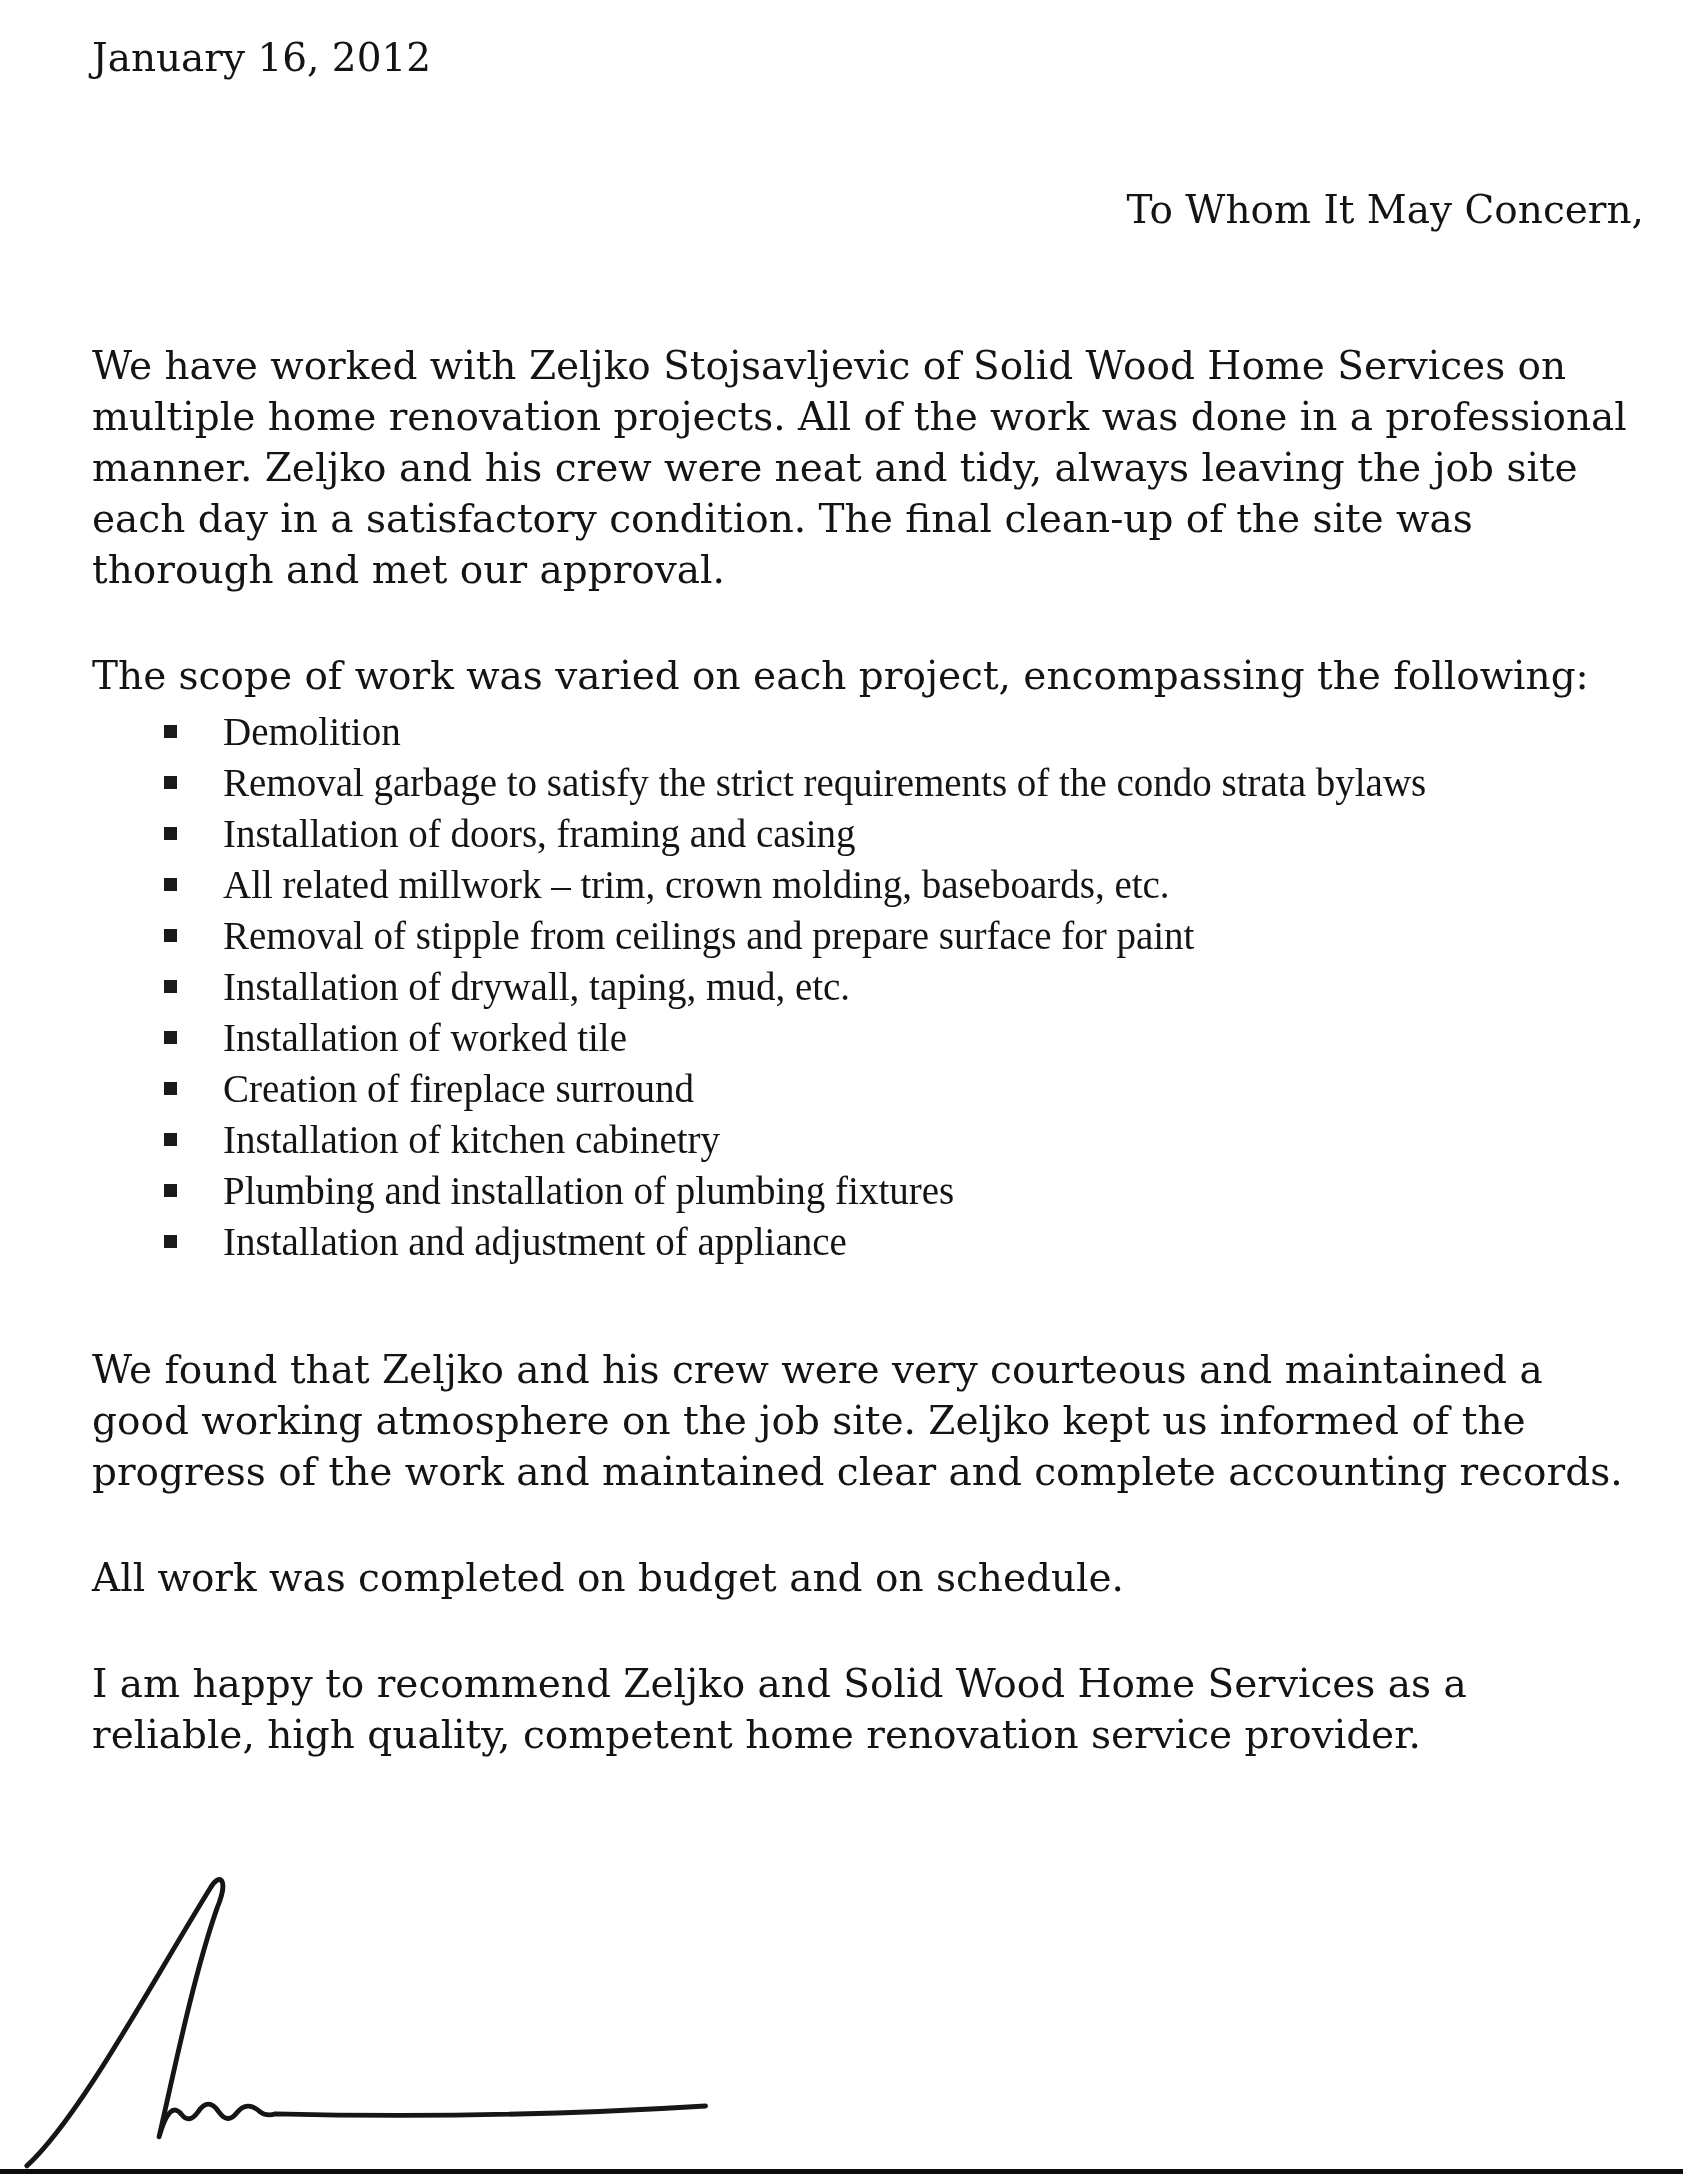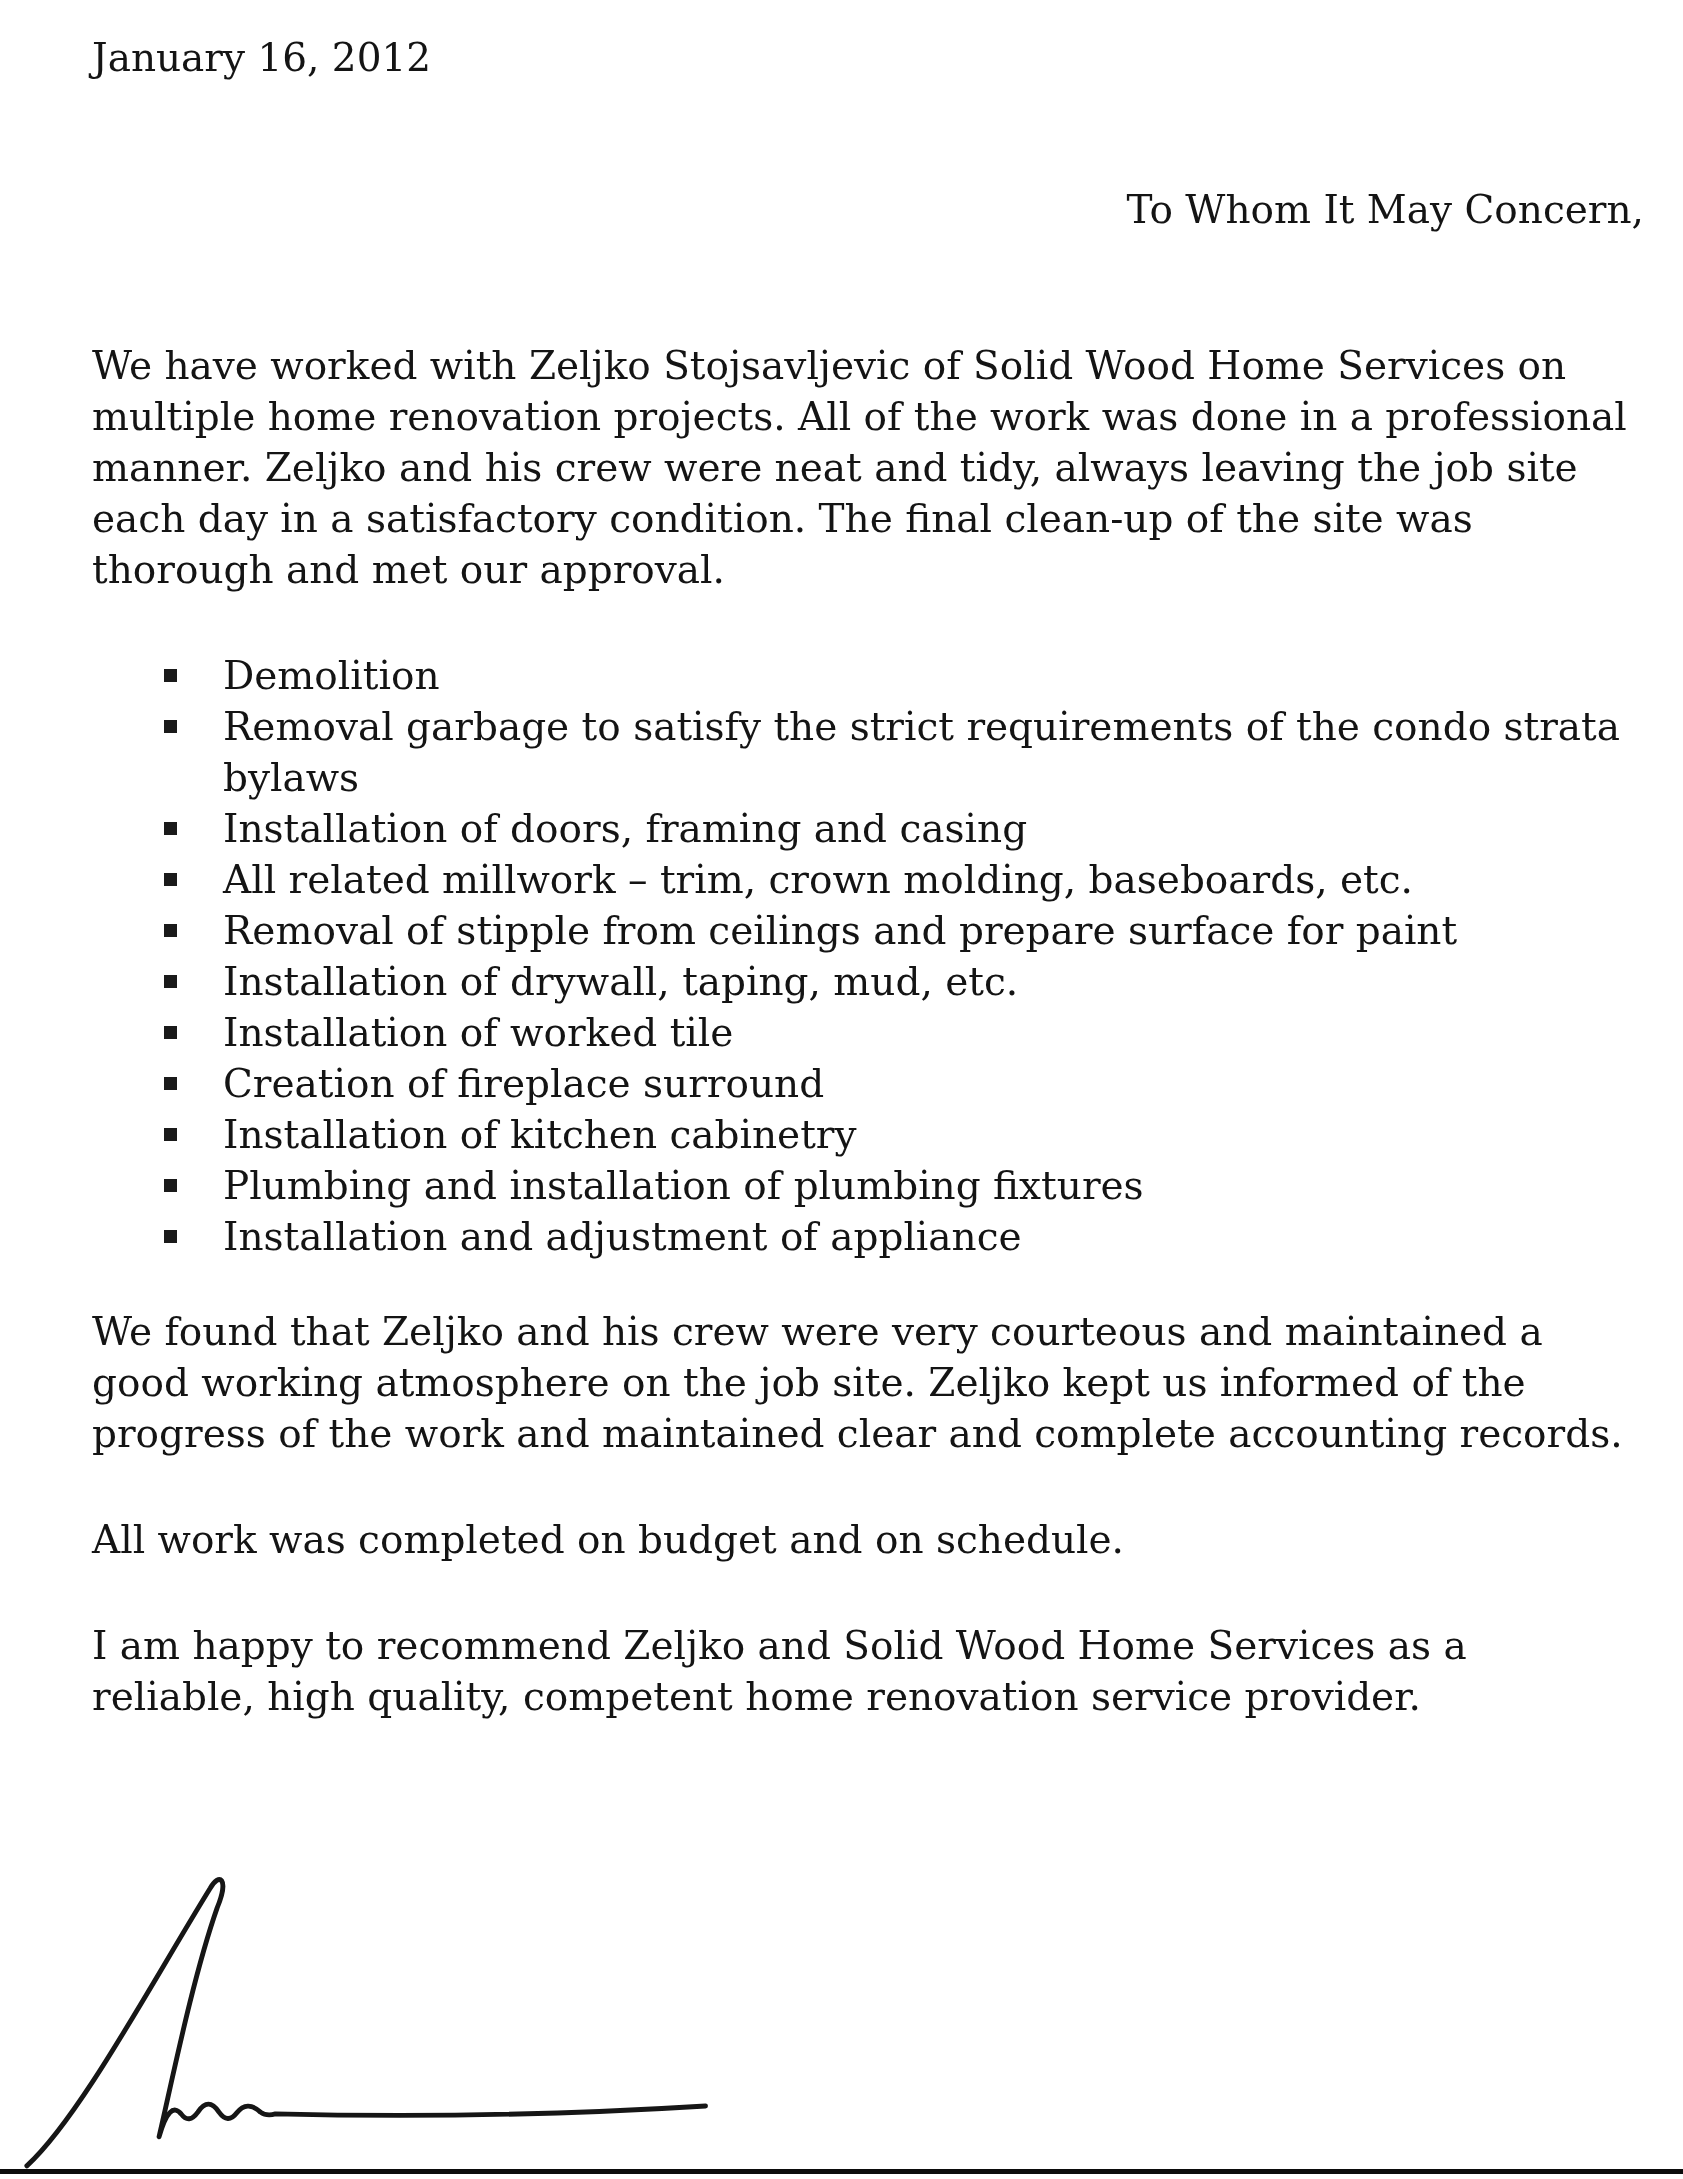--- a/index.html
+++ b/index.html
@@ -29,22 +29,23 @@
     text-align: right;
   }
   p.para {
     margin: 0 5px 55px 0;
   }
   p.para-intro {
     margin: 0 0 5.3px 0;
   }
   ul.scope-list {
     list-style: none;
-    margin: 0 0 44px 0;
+    margin: 0 0 77px 0;
     padding: 0;
+    font-family: Liberation Serif, serif;
   }
   ul.scope-list li {
     position: relative;
     padding-left: 131px;
   }
   ul.scope-list li .bullet-square {
     position: absolute;
     left: 72px;
     top: 18.5px;
     width: 13.2px;
@@ -80,20 +81,21 @@
 
 <div class="page">
   <div class="letter">
 
     <p class="date">January 16, 2012</p>
 
     <p class="salutation">To Whom It May Concern,</p>
 
     <p class="para">We have worked with Zeljko Stojsavljevic of Solid Wood Home Services on multiple home renovation projects. All of the work was done in a professional manner. Zeljko and his crew were neat and tidy, always leaving the job site each day in a satisfactory condition. The final clean-up of the site was thorough and met our approval.</p>
 
+    <p class="para-intro">The scope of work was varied on each project, encompassing the following:</p>
 
     <ul class="scope-list">
       <li>
         <span class="bullet-square"></span>
         <span>Demolition</span>
       </li>
       <li>
         <span class="bullet-square"></span>
         <span>Removal garbage to satisfy the strict requirements of the condo strata bylaws</span>
       </li>

